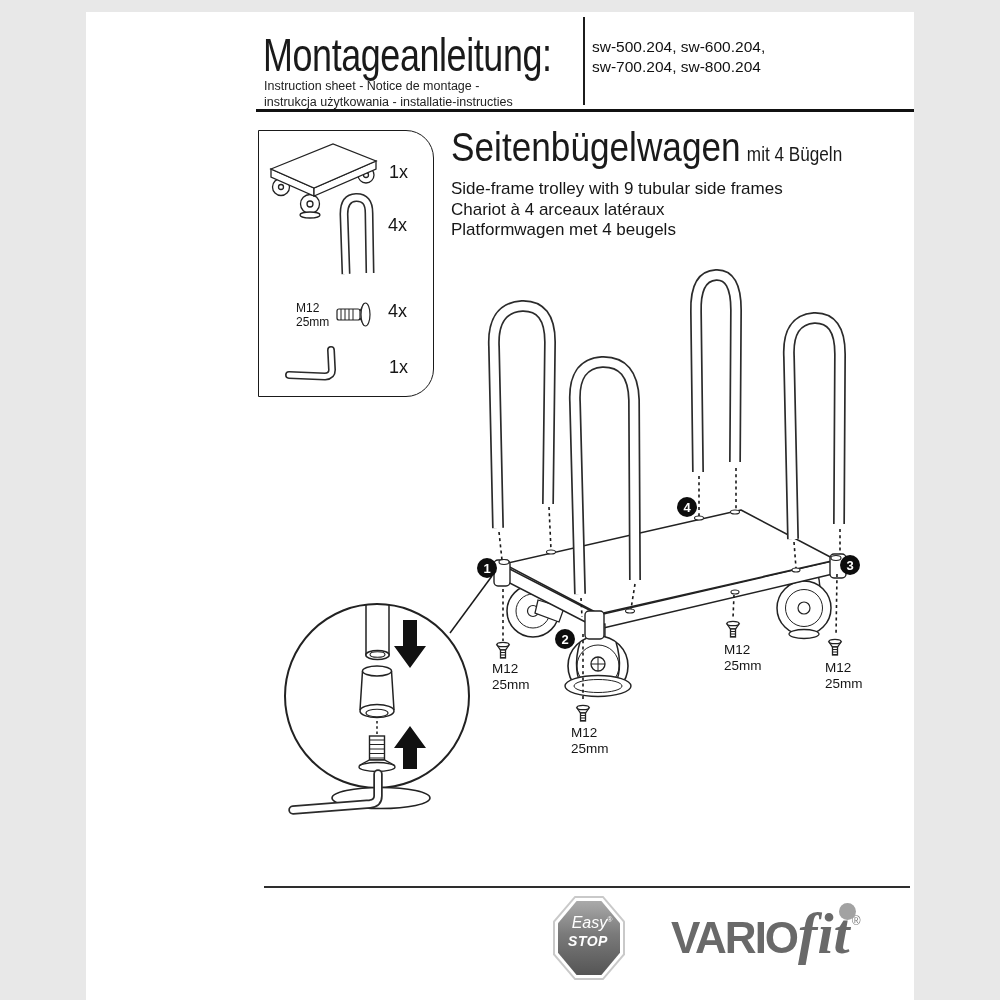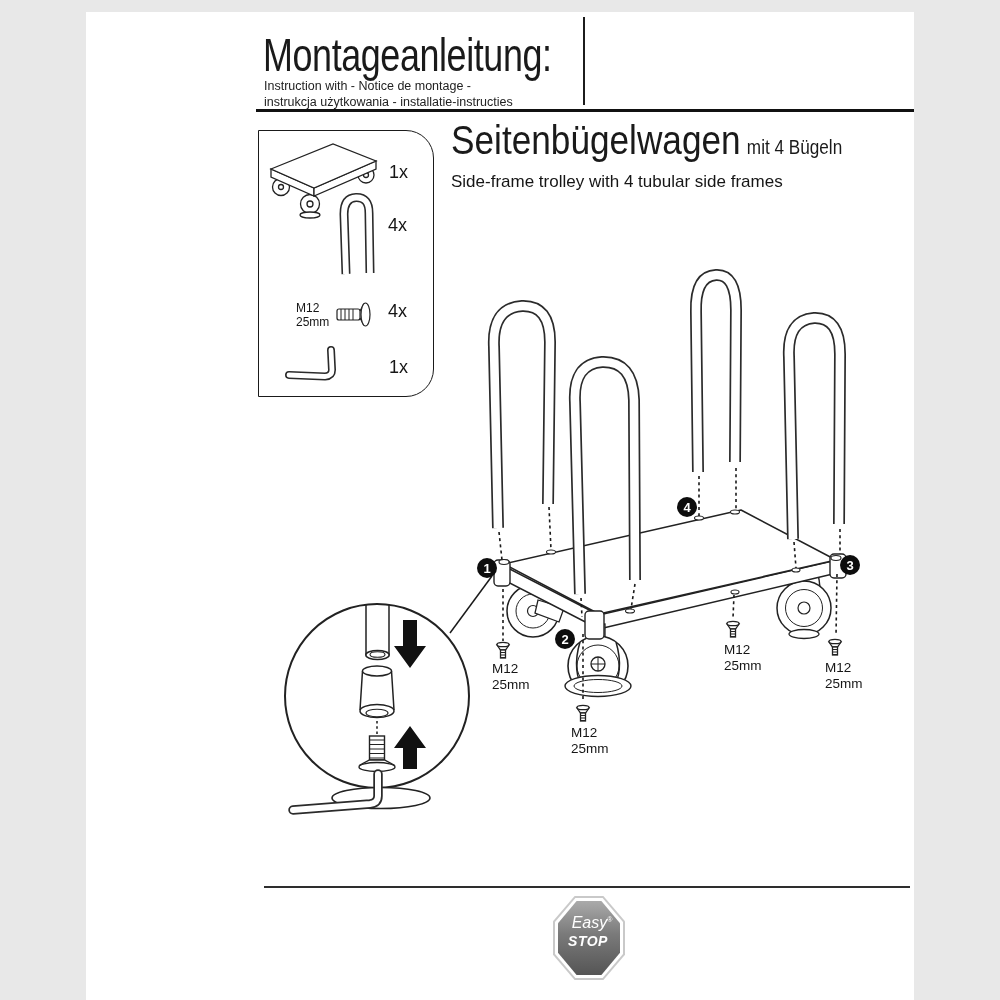--- a/index.html
+++ b/index.html
@@ -16,21 +16,21 @@
   .h-divider{position:absolute;left:497px;top:5px;width:2px;height:88px;background:#1c1c1c;}
   .h-models{position:absolute;left:506px;top:25px;font-size:15.5px;line-height:19.5px;color:#111;}
   .h-rule{position:absolute;left:170px;top:97px;width:660px;height:3px;background:#111;}
   
   .parts-box{
     position:absolute;left:172px;top:118px;width:176px;height:267px;
     border:1.6px solid #1a1a1a;border-radius:0 28px 28px 0;box-sizing:border-box;
   }
   .parts-box svg{position:absolute;left:-2px;top:-2px;}
   
-  .p-block{position:absolute;left:365px;top:108px;}
+  .p-block{position:absolute;left:365px;top:115px;}
   .p-title{font-size:40px;font-weight:400;white-space:nowrap;line-height:40px;}
   .p-title .suffix{font-size:19.5px;font-weight:400;margin-left:7px;}
   .p-lines{margin-top:5px;font-size:17px;line-height:20.5px;color:#161616;}
   
   svg text{font-family:"Liberation Sans",sans-serif;fill:#161616;}
   .lbl{font-size:13.5px;}
   .qty{font-size:18px;}
   .boxlbl{font-size:12px;}
   .callout-num{font-size:13px;font-weight:700;fill:#ffffff;}
   
@@ -52,24 +52,28 @@
 </style>
 </head>
 <body>
 
 <div class="page">
 
   <div class="h-title">
     <span class="sx78">Montageanleitung:</span>
   </div>
   <div class="h-sub">
-    <div>Instruction with - Notice de montage -</div>
+    <div>Instruction sheet - Notice de montage -</div>
     <div>instrukcja użytkowania - installatie-instructies</div>
   </div>
   <div class="h-divider"></div>
+  <div class="h-models">
+    <div>sw-500.204, sw-600.204,</div>
+    <div>sw-700.204, sw-800.204</div>
+  </div>
   <div class="h-rule"></div>
 
   <div class="parts-box">
     <svg width="176" height="267" viewBox="172 118 176 267">
 
       <g stroke="#222" fill="#fff" stroke-width="1.3">
         <circle cx="196" cy="176" r="8.5"></circle>
           <circle cx="196" cy="176" r="2.5"></circle>
         <circle cx="225" cy="193" r="9.5"></circle>
           <circle cx="225" cy="193" r="3"></circle>
@@ -107,21 +111,23 @@
     </svg>
   </div>
 
   <div class="p-block">
     <div class="p-title">
       <span class="sx88" style="display:inline-block;transform:scaleX(.88);transform-origin:0 50%;">
         <span>Seitenbügelwagen</span><span class="suffix">mit 4 Bügeln</span>
       </span>
     </div>
     <div class="p-lines">
-      <div>Side-frame trolley with 4 tubular side frames</div>
+      <div>Side-frame trolley with 9 tubular side frames</div>
+      <div>Chariot à 4 arceaux latéraux</div>
+      <div>Platformwagen met 4 beugels</div>
     </div>
   </div>
 
   <svg style="position:absolute;left:170px;top:230px;" width="660" height="580" viewBox="170 230 660 580">
 
     <line x1="406" y1="564" x2="364" y2="621" stroke="#1a1a1a" stroke-width="1.5"></line>
 
     <g stroke="#222" fill="#fff">
       <circle cx="447" cy="599" r="26" stroke-width="1.5"></circle>
       <circle cx="447" cy="599" r="17" stroke-width="1"></circle>
@@ -297,14 +303,18 @@
   <div class="octagon">
     <div class="oct o1"></div>
     <div class="oct o2"></div>
     <div class="oct o3"></div>
     <div class="oct-text">
       <div class="oct-easy"><span>Easy</span><sup>®</sup></div>
       <div class="oct-stop">STOP</div>
     </div>
   </div>
 
+  <div class="brand">
+    <span class="vario">VARIO</span><span class="fit">fit</span><span class="brand-reg">®</span>
+    <span class="fit-dot"></span>
+  </div>
 
 </div>
 
 </body></html>

